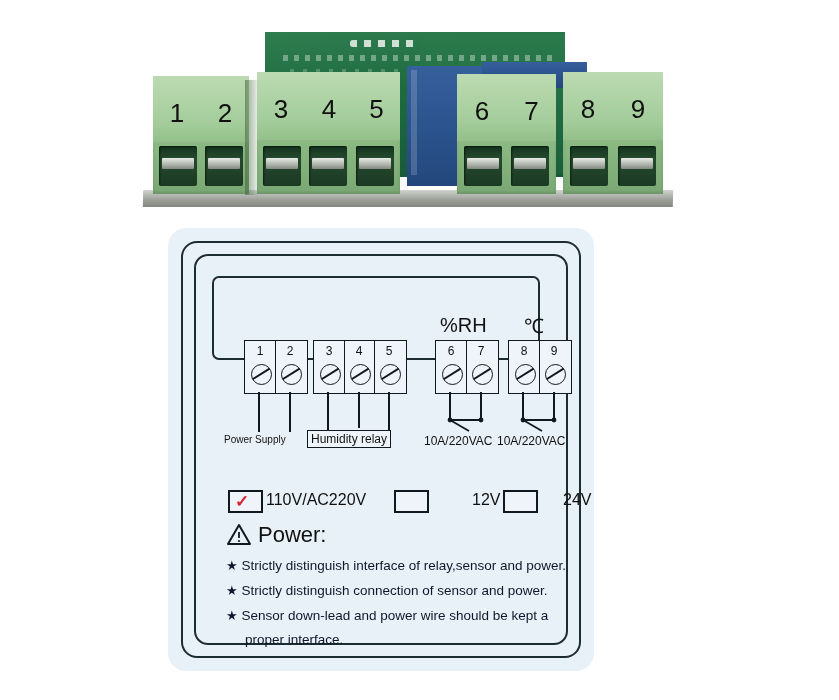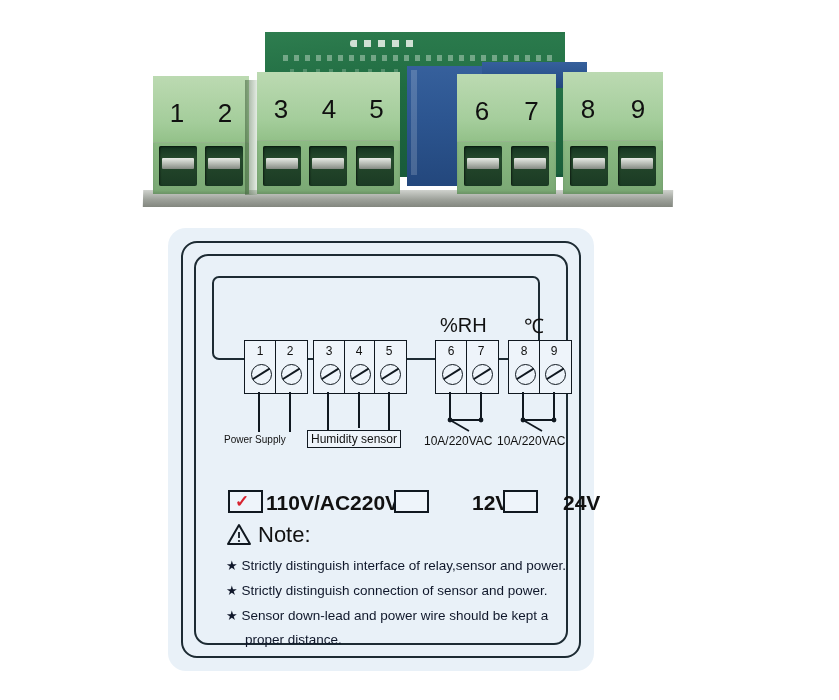--- a/index.html
+++ b/index.html
@@ -62,21 +62,21 @@
   .screw:before{content:"";position:absolute;left:-1px;top:8px;width:20px;height:1.7px;background:#101820;
       transform:rotate(-32deg);transform-origin:center;}
 
   .lead{position:absolute;width:1.8px;background:#101820;}
   .hline{position:absolute;height:1.8px;background:#101820;}
 
   .boxlabel{position:absolute;border:1.6px solid #101820;background:#eef4fa;
       font-size:12px;color:#111;padding:1px 3px;white-space:nowrap;}
   .chkbox{position:absolute;width:31px;height:19px;border:2.4px solid #101820;background:#eef4fa;}
   .tick{position:absolute;left:5px;top:1px;font-size:17px;color:#d8232f;font-weight:bold;line-height:17px;font-family:"Liberation Sans",sans-serif;}
-  .chklab{position:absolute;font-size:21px;font-weight:bold;color:#111;white-space:nowrap;}
+  .chklab{position:absolute;font-size:16px;font-weight:normal;color:#111;white-space:nowrap;}
 
   .warn{position:absolute;}
   .noteline{position:absolute;font-size:13.5px;color:#0f172a;white-space:nowrap;}
   .star{font-size:13px;}
 </style>
 </head>
 <body>
 
 <div id="photo">
 
@@ -182,21 +182,21 @@
         <div class="screw"></div>
       </div>
       <div class="termcell" style="left:60px;width:30px;">
         <div class="tnum">5</div>
         <div class="screw"></div>
       </div>
     </div>
     <div class="lead" style="left:159px;top:164px;height:40px;"></div>
     <div class="lead" style="left:190px;top:164px;height:36px;"></div>
     <div class="lead" style="left:220px;top:164px;height:40px;"></div>
-    <div class="boxlabel" style="left:139px;top:202px;">Humidity sensor</div>
+    <div class="boxlabel" style="left:139px;top:202px;">Humidity relay</div>
 
     <div class="termgrp" style="left:267px;top:112px;width:62px;">
       <div class="termcell" style="left:0;width:30px;">
         <div class="tnum">6</div>
         <div class="screw"></div>
       </div>
       <div class="termcell" style="left:30px;width:30px;">
         <div class="tnum">7</div>
         <div class="screw"></div>
       </div>
@@ -244,30 +244,30 @@
     <div class="chkbox" style="left:335px;top:262px;">
       <div class="tick"></div>
     </div>
     <div class="chklab" style="left:395px;top:263px;">24V</div>
 
     <svg class="warn" style="left:58px;top:294px;" width="26" height="24">
       <polygon points="13,3 24,22 2,22" fill="none" stroke="#101820" stroke-width="2" stroke-linejoin="round"></polygon>
       <line x1="13" y1="10" x2="13" y2="16" stroke="#101820" stroke-width="1.8"></line>
       <circle cx="13" cy="19" r="1.1" fill="#101820"></circle>
     </svg>
-    <div class="dtext" style="left:90px;top:294px;font-size:22px;">Note:</div>
+    <div class="dtext" style="left:90px;top:294px;font-size:22px;">Power:</div>
 
     <div class="noteline" style="left:58px;top:330px;">
       <span class="star">★</span>
       <span>Strictly distinguish interface of relay,sensor and power.</span>
     </div>
     <div class="noteline" style="left:58px;top:380px;">
       <span class="star">★</span>
       <span>Sensor down-lead and power wire should be kept a</span>
     </div>
     <div class="noteline" style="left:58px;top:355px;">
       <span class="star">★</span>
       <span>Strictly distinguish connection of sensor and power.</span>
     </div>
-    <div class="noteline" style="left:77px;top:404px;">proper distance.</div>
+    <div class="noteline" style="left:77px;top:404px;">proper interface.</div>
 
   </div>
 </div>
 
 </body></html>

